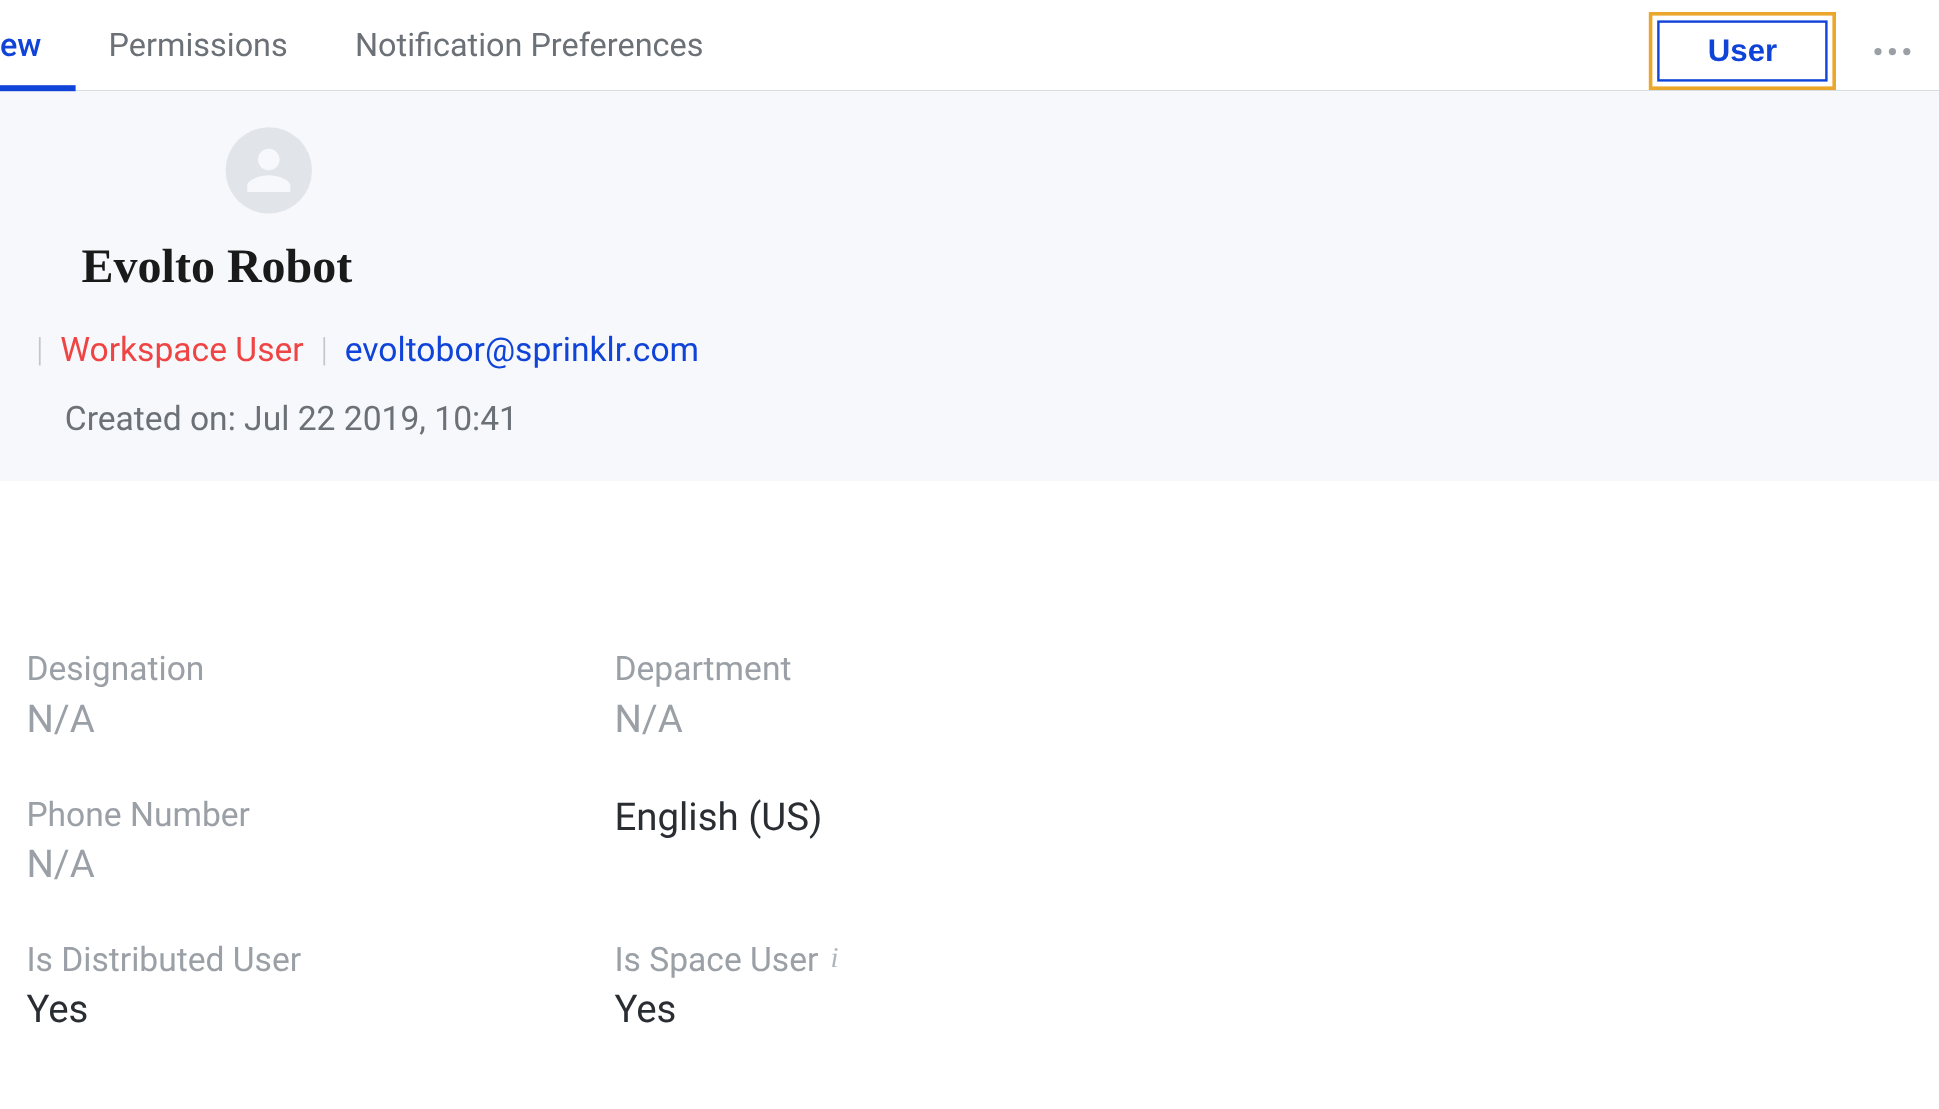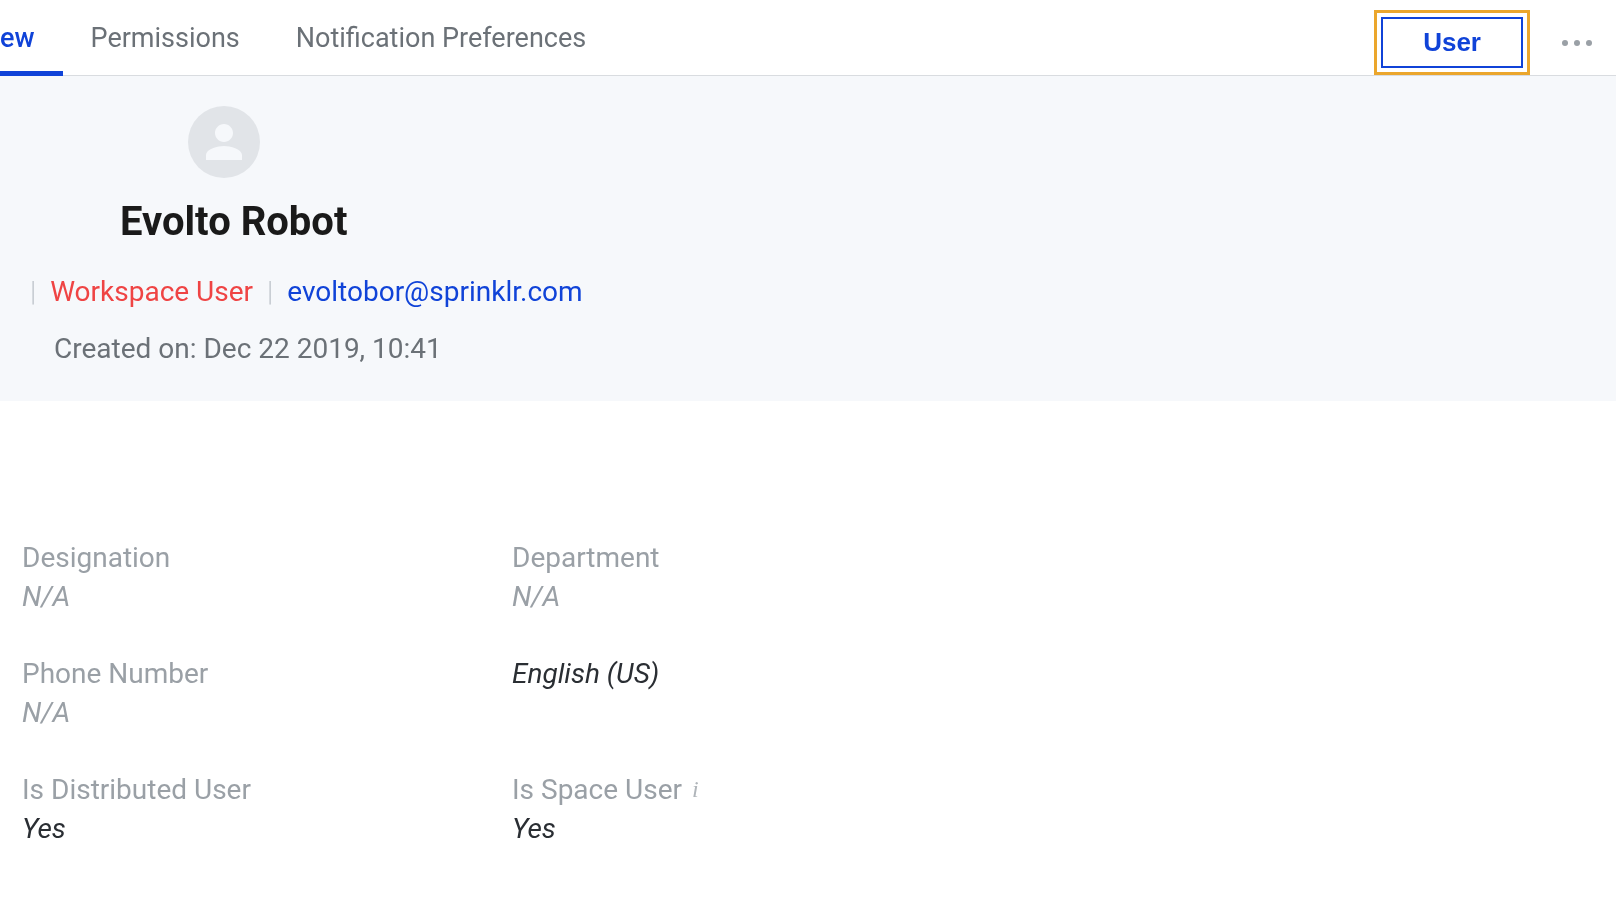--- a/index.html
+++ b/index.html
@@ -109,21 +109,22 @@
     .avatar svg {
       width: 48px;
       height: 48px;
       fill: #f6f8fb;
     }
     .profile-name {
       font-size: 40px;
       font-weight: 700;
       color: #1a1a1a;
       margin-top: 20px;
-      margin-left: 120px;
+      margin-left: 68px;
+      font-family: Liberation Serif, serif;
     }
     .profile-meta {
       display: flex;
       align-items: center;
       margin-top: 30px;
       margin-left: 16px;
       font-size: 28px;
     }
     .meta-sep {
       color: #c1c7cd;
@@ -161,23 +162,22 @@
       align-items: center;
       gap: 10px;
     }
     .info-icon {
       font-style: italic;
       font-family: Georgia, serif;
       color: #b0b5ba;
       font-size: 24px;
     }
     .detail-value {
-      font-size: 28px;
+      font-size: 32px;
       color: #2a2e33;
-      font-style: italic;
     }
     .detail-value.na {
       color: #9aa0a6;
     }
   </style>
 </head>
 <body>
 
 <div class="header-bar">
   <div class="tabs">
@@ -205,21 +205,21 @@
         </svg>
     </div>
   </div>
   <div class="profile-name">Evolto Robot</div>
   <div class="profile-meta">
     <span class="meta-sep">|</span>
     <span class="meta-role">Workspace User</span>
     <span class="meta-sep">|</span>
     <span class="meta-email">evoltobor@sprinklr.com</span>
   </div>
-  <div class="profile-created">Created on: Dec 22 2019, 10:41</div>
+  <div class="profile-created">Created on: Jul 22 2019, 10:41</div>
 </div>
 
 <div class="details-section">
   <div class="detail-row">
     <div class="detail-col">
       <div class="detail-label">Designation</div>
       <div class="detail-value na">N/A</div>
     </div>
     <div class="detail-col">
       <div class="detail-label">Department</div>

